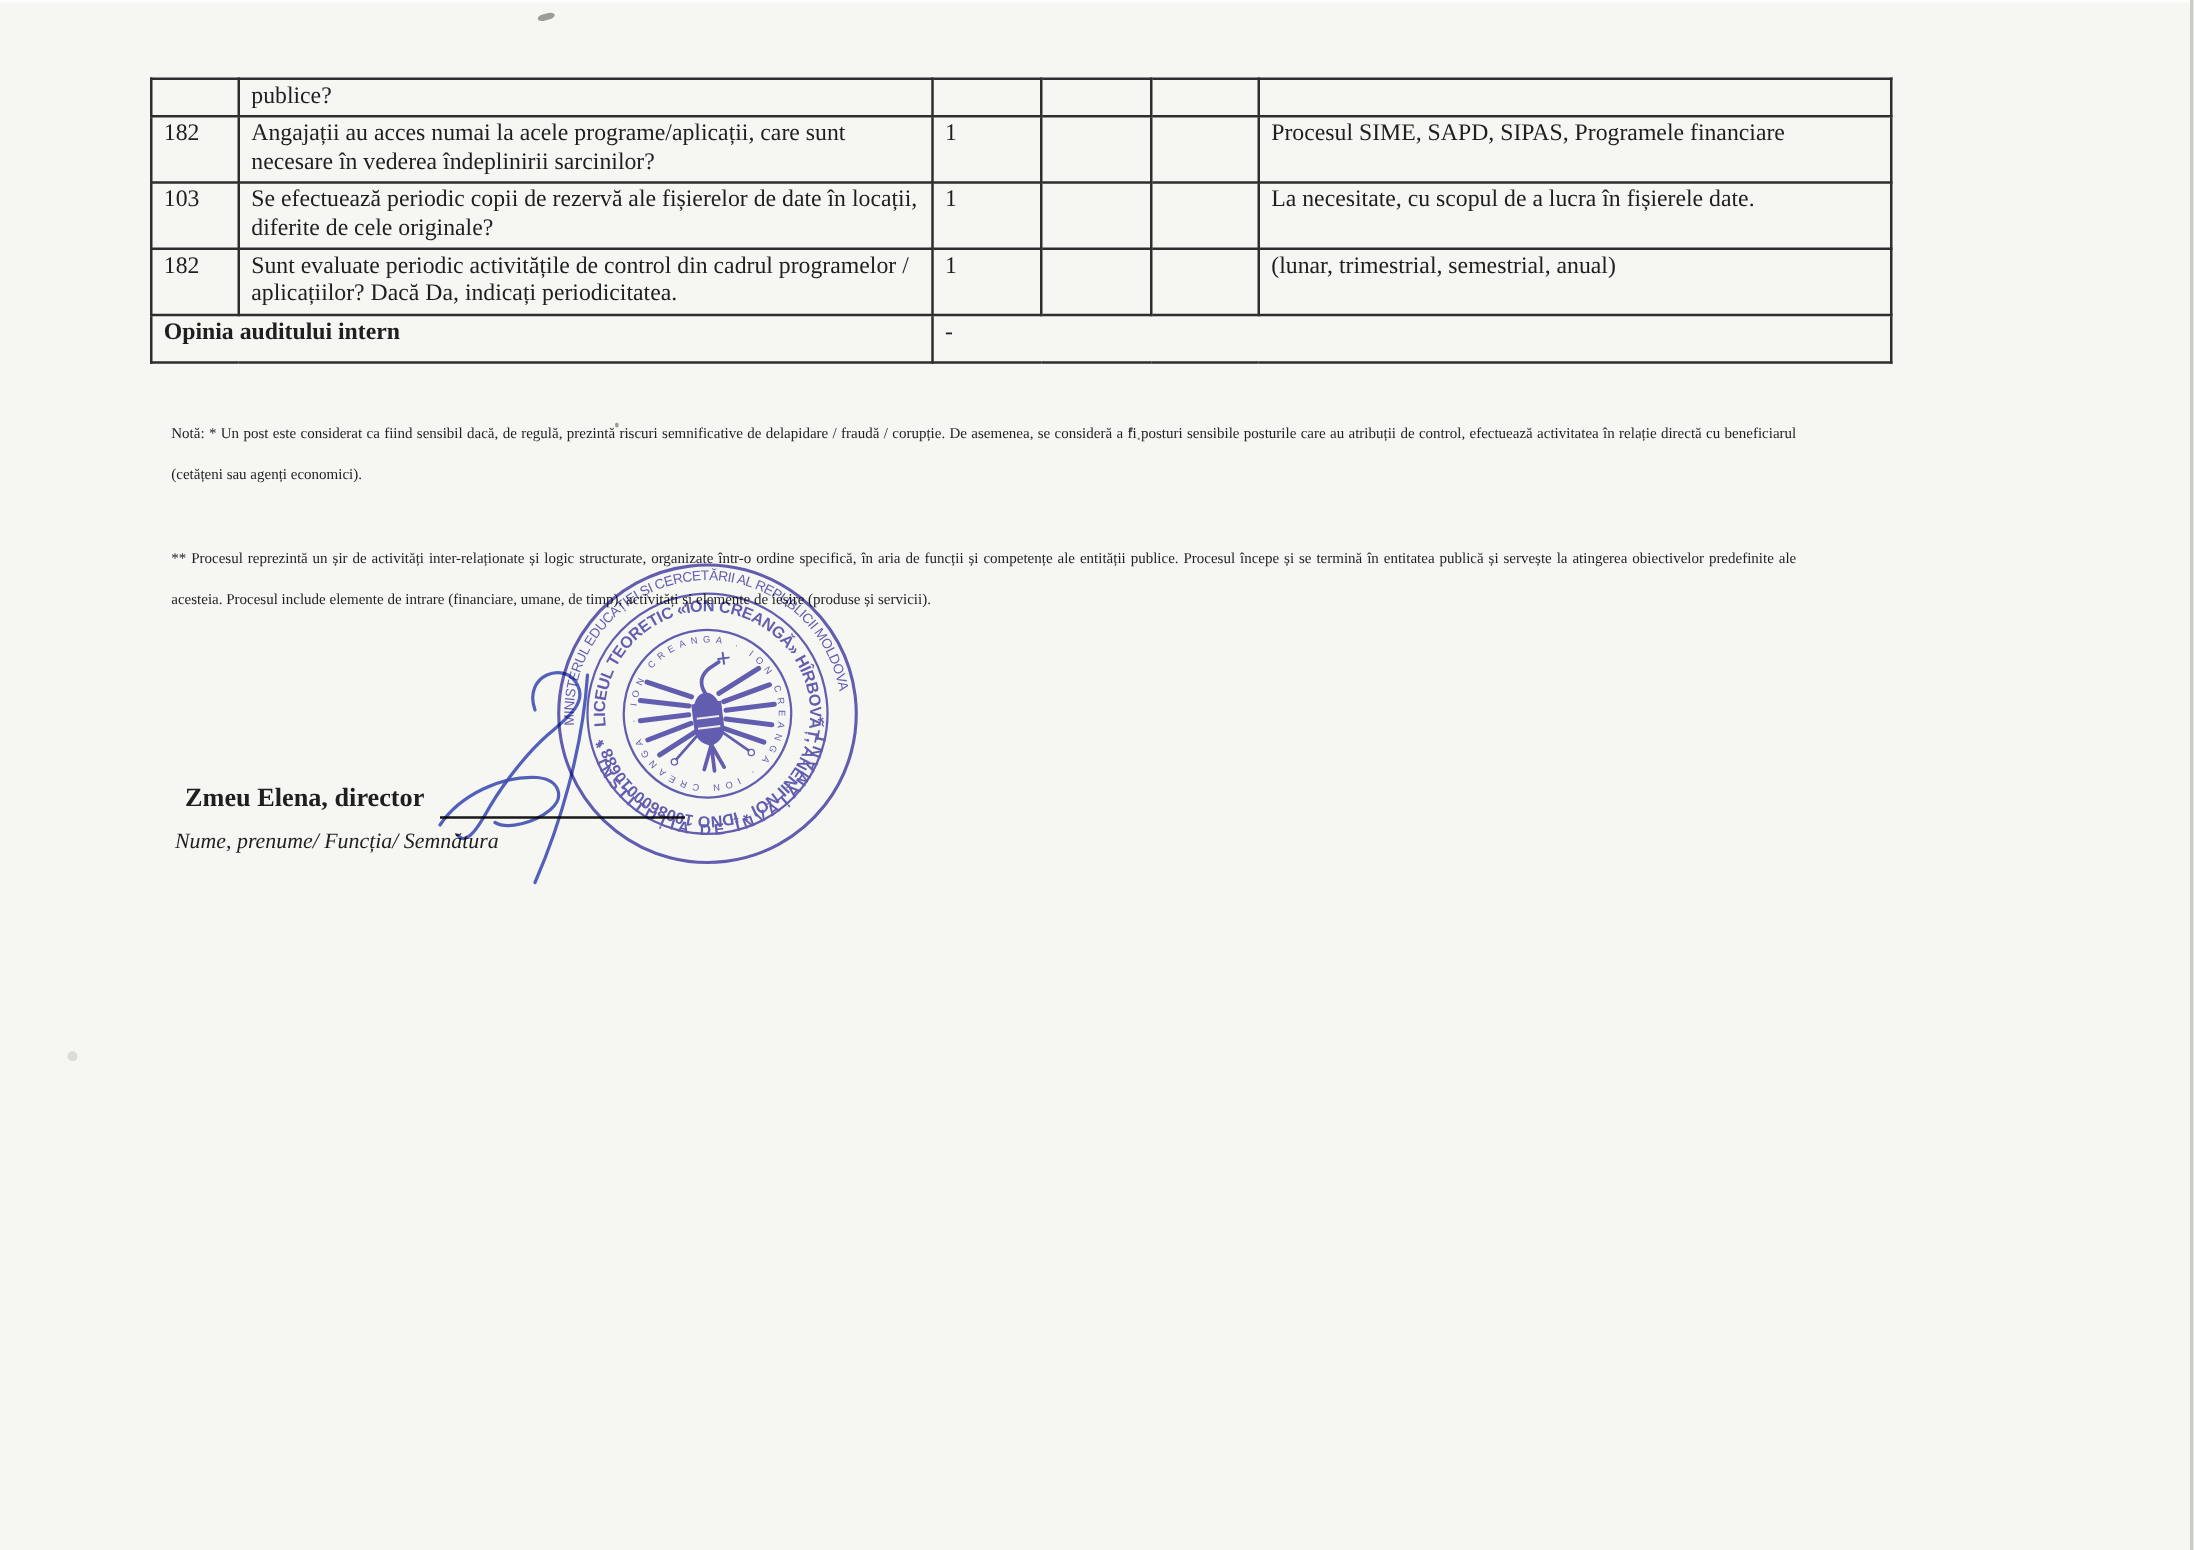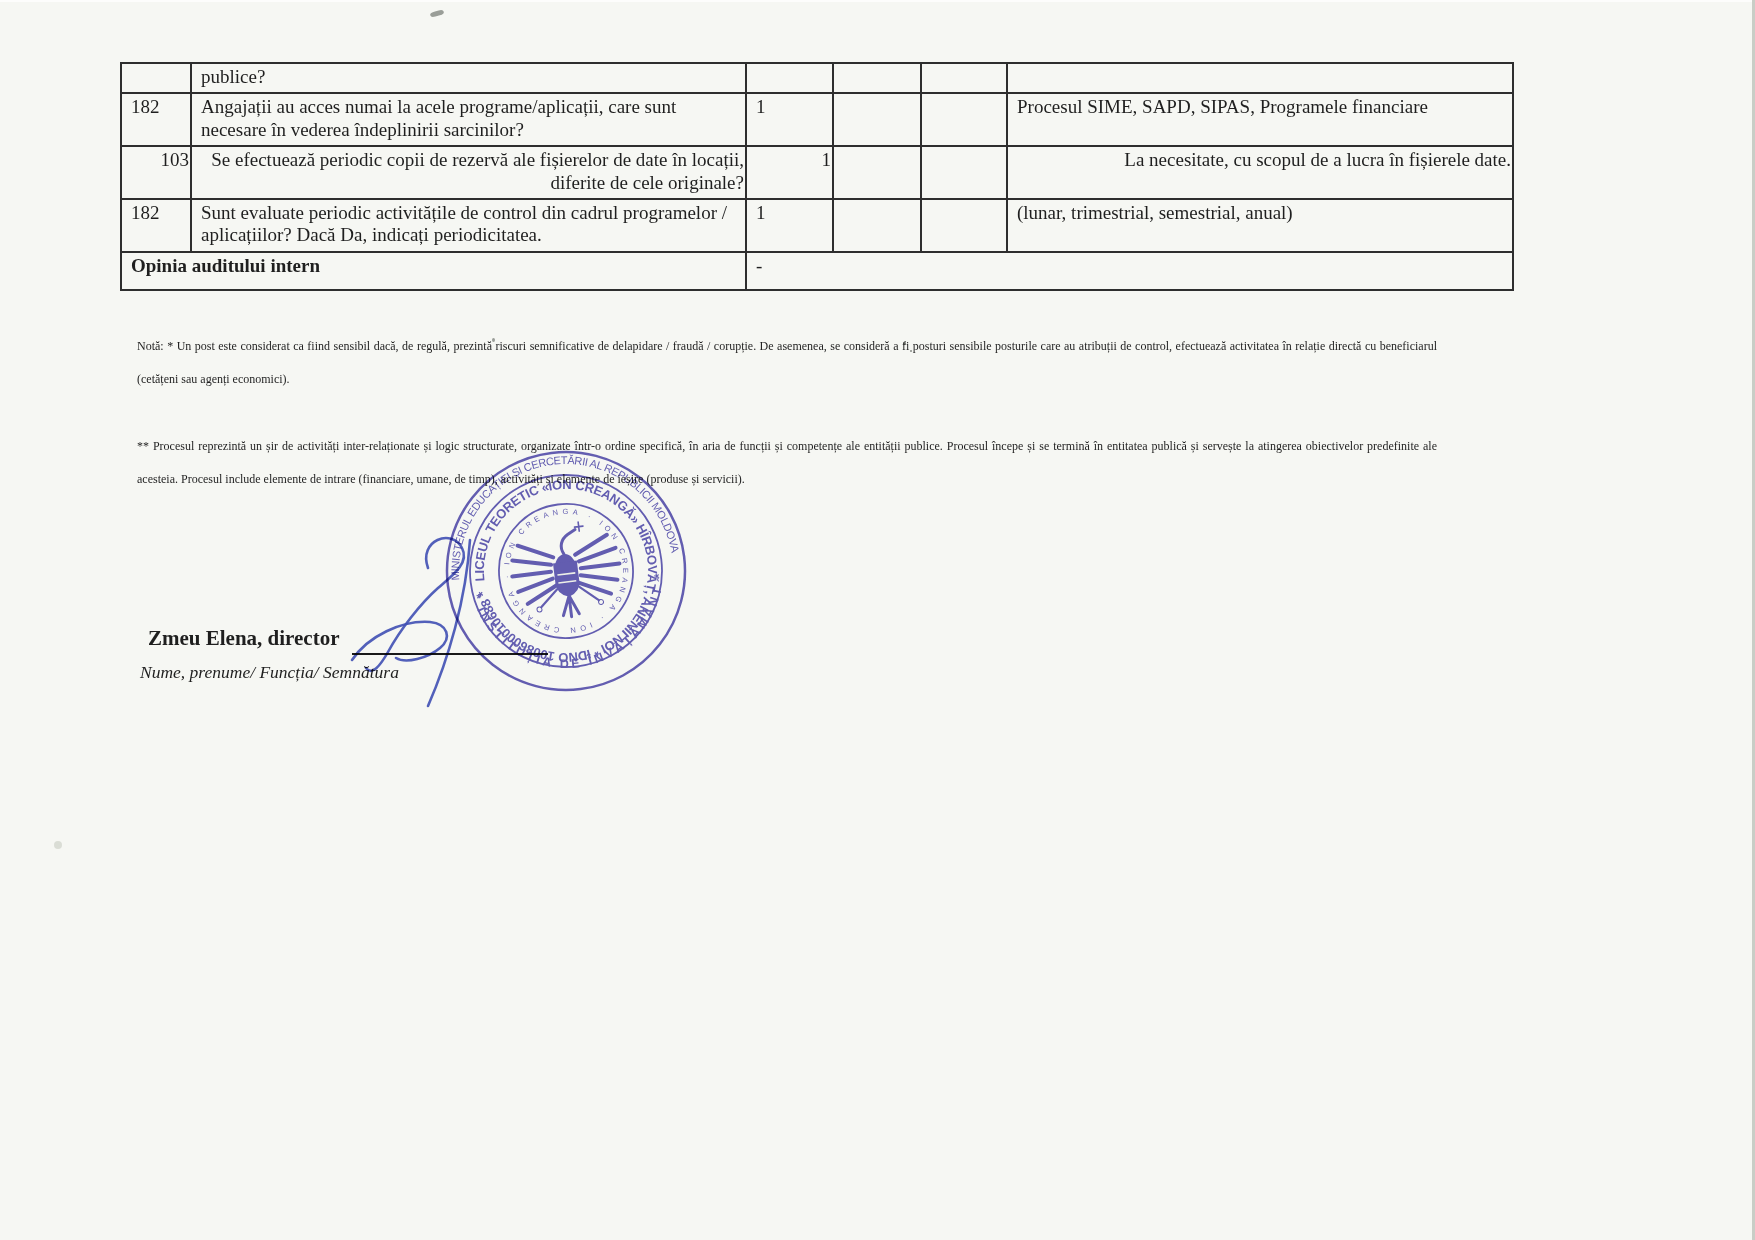--- a/index.html
+++ b/index.html
@@ -14,21 +14,21 @@
 
   
   table.audit { position:absolute; left:120px; top:62px; width:1392px;
     border-collapse:collapse; table-layout:fixed; }
   table.audit td {
     border:2px solid #2e2e2e; padding:2px 1px 4px 9px;
     vertical-align:top; font-size:19px; line-height:1.18; word-wrap:break-word;
   }
   td.cell-num { padding-left:12px; }
   td.cell-answer { padding-left:10px; }
-  tr.r0 { height:28px; } tr.r1 { height:44px; } tr.r2 { height:44px;text-align:right; } tr.r3 { height:46px; }
+  tr.r0 { height:28px; } tr.r1 { height:44px; } tr.r2 { height:44px; } tr.r3 { height:46px; }
   tr.rf { height:38px; }
   td.opinion-label { text-align:left; font-weight:bold; font-size:20px; vertical-align:middle; }
   td.opinion-value { font-size:20px; }
 
   
   .notes { position:absolute; left:137px; top:330px; width:1300px; z-index:1;
     font-size:12px; line-height:33px; text-align:justify; }
   .notes p { margin:0; }
   .notes p + p { margin-top:34px; }
 

